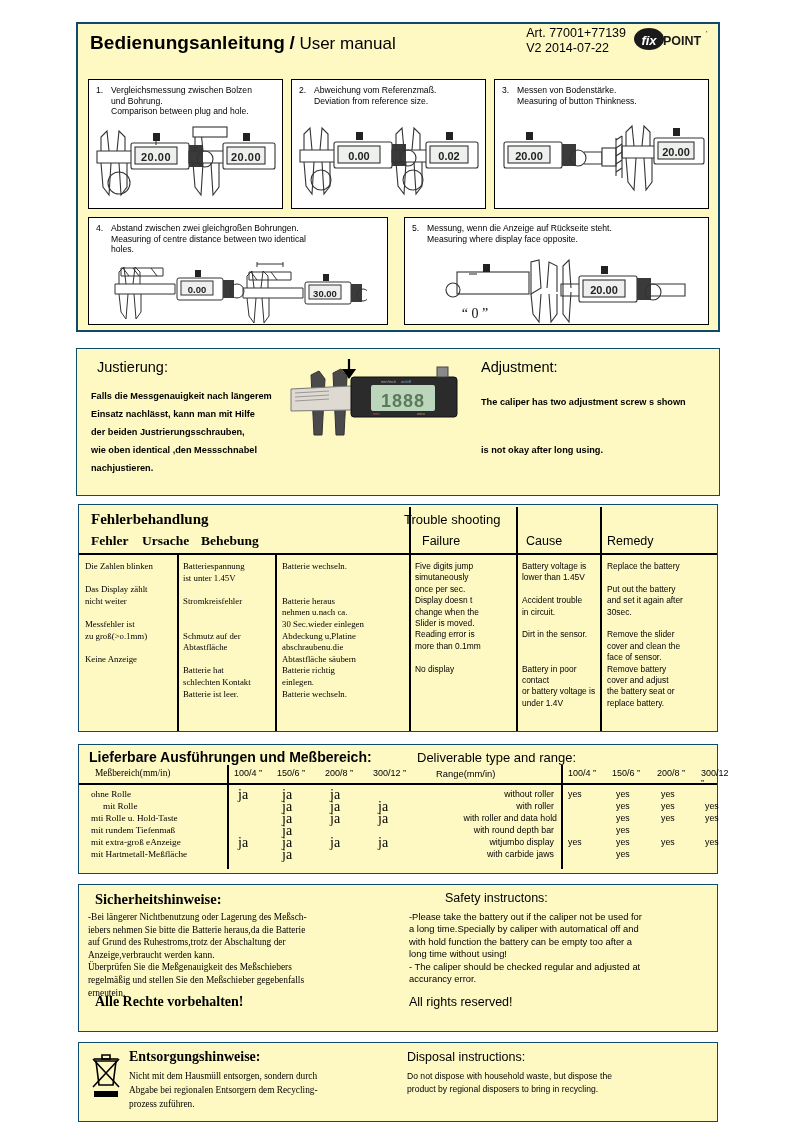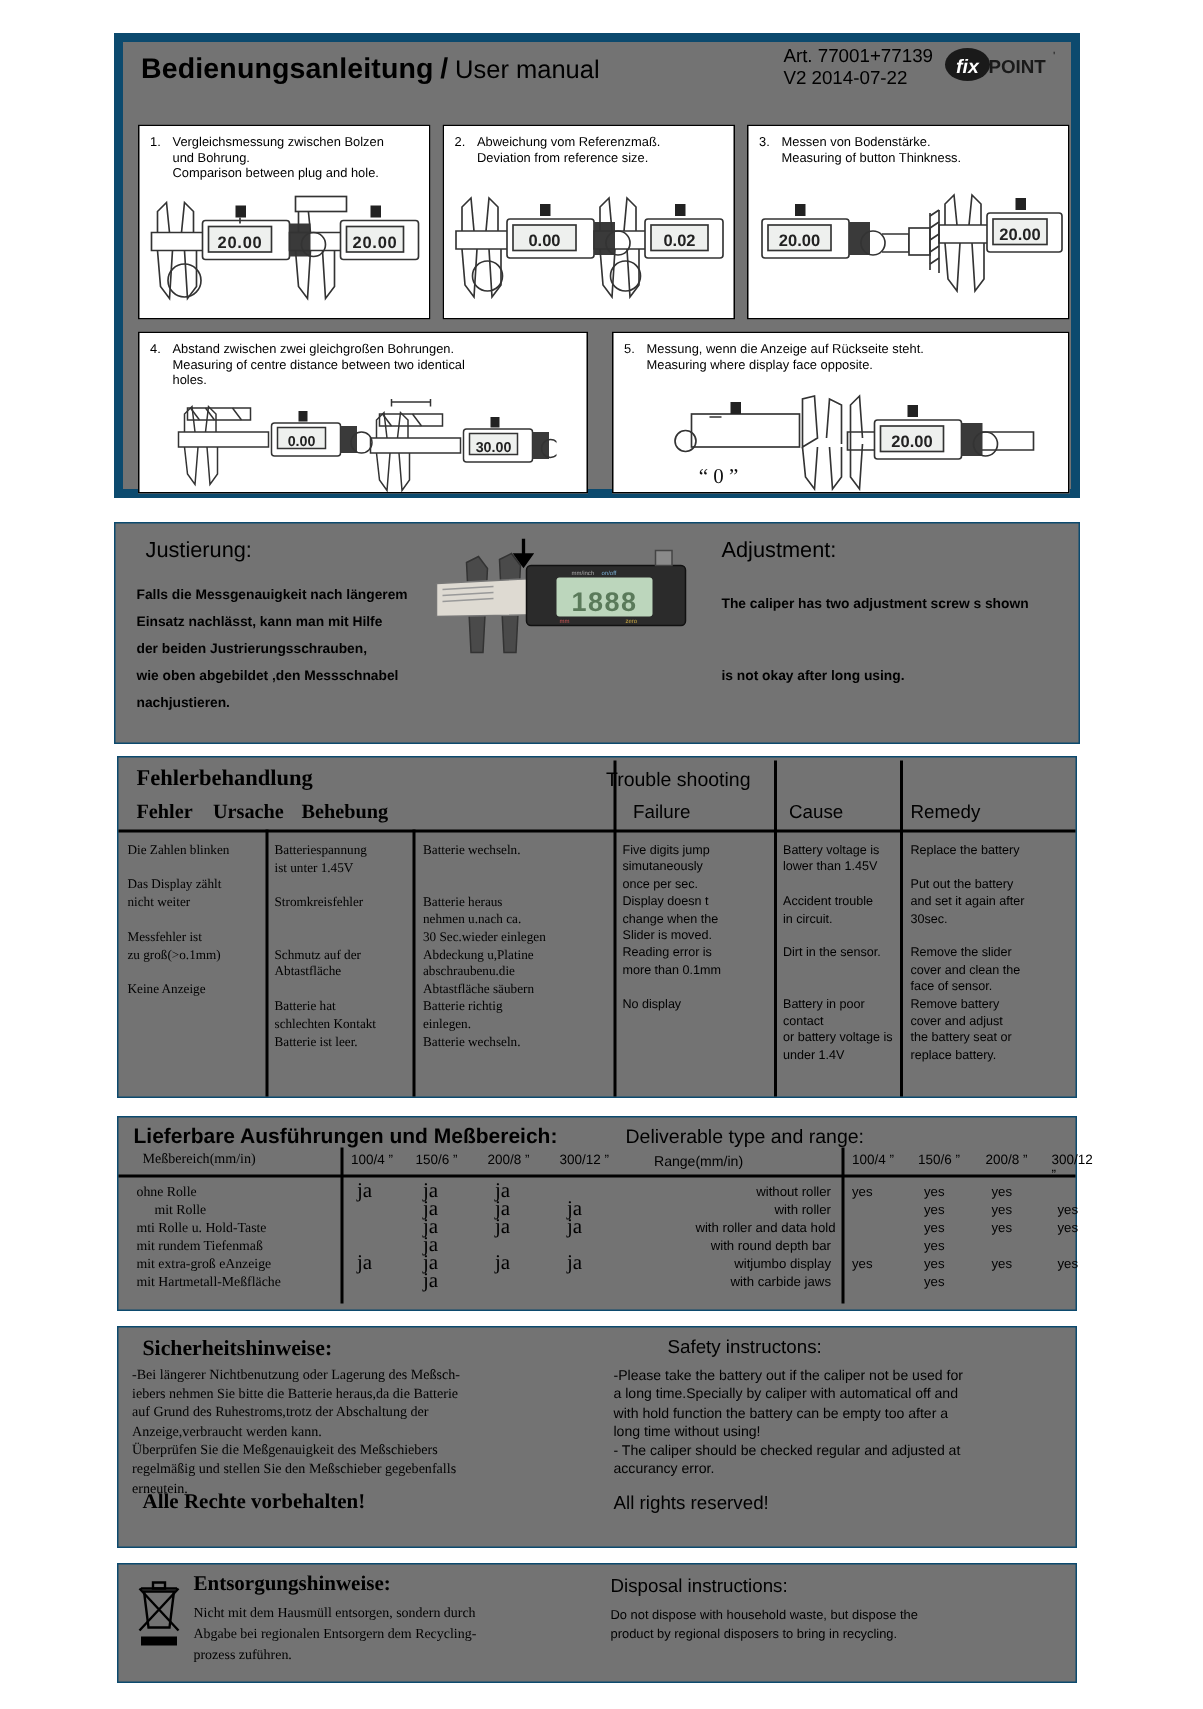--- a/index.html
+++ b/index.html
@@ -7,21 +7,21 @@
     width:802px;height:1139px;
     background:#fff;
     font-family:"Liberation Sans", sans-serif;
     color:#000;
     position:relative;
     overflow:hidden;
   }
   .page{position:absolute;left:0;top:0;width:802px;height:1139px;}
 
   
-  .panel{position:absolute;border:6px solid #0c4a6e;background:#737373;box-sizing:border-box;text-decoration:underline;}
+  .panel{position:absolute;border:2px solid #0c4a6e;background:#fef9c3;box-sizing:border-box;text-decoration:underline;}
   .thin{border-width:1px;}
 
   
   #header-block{left:76px;top:22px;width:644px;height:310px;}
   .hdr-row{position:absolute;left:12px;top:8px;right:10px;height:40px;}
   .hdr-title{font-size:19px;font-weight:bold;letter-spacing:.1px;display:inline;}
   .hdr-title2{font-size:17px;font-weight:normal;display:inline;}
   .art{position:absolute;right:92px;top:2px;font-size:12.5px;line-height:15px;text-align:left;white-space:pre-line;}
   .logo{position:absolute;right:6px;top:3px;width:80px;height:24px;}
 
@@ -278,21 +278,21 @@
         <text x="30" y="60" font-family="Liberation Serif, serif" font-size="14" fill="#111" text-anchor="middle">“ 0 ”</text>
       </svg>
     </div>
   </div>
 
   <div class="panel thin" id="adjust-block">
     <div class="adj-title" style="left:20px;top:10px;">Justierung:</div>
     <div class="adj-para" style="left:14px;top:38px;">Falls die Messgenauigkeit nach längerem</div>
     <div class="adj-para" style="left:14px;top:56px;">Einsatz nachlässt, kann man mit Hilfe</div>
     <div class="adj-para" style="left:14px;top:74px;">der beiden Justrierungsschrauben,</div>
-    <div class="adj-para" style="left:14px;top:92px;">wie oben abgebildet ,den Messschnabel</div>
+    <div class="adj-para" style="left:14px;top:92px;">wie oben identical ,den Messschnabel</div>
     <div class="adj-para" style="left:14px;top:110px;">nachjustieren.</div>
 
     <svg style="position:absolute;left:212px;top:10px;" width="172" height="80" viewBox="0 0 172 80">
       <g fill="none" stroke="#444" stroke-width="1">
         <path d="M22 16 L30 12 L36 20 L33 76 L25 76 Z" fill="#4a4a4a" stroke="#333"></path>
         <path d="M44 14 L52 10 L58 18 L55 76 L47 76 Z" fill="#4a4a4a" stroke="#333"></path>
         <path d="M2 30 L120 24 L120 50 L2 52 Z" fill="#dedad2" stroke="#777"></path>
         <path d="M6 34 L40 32 M6 38 L40 36 M6 42 L40 40" stroke="#999"></path>
         <rect x="62" y="18" width="106" height="40" rx="3" fill="#2b2b2b" stroke="#111"></rect>
         <rect x="82" y="26" width="64" height="26" rx="2" fill="#bcd6bc" stroke="none"></rect>

